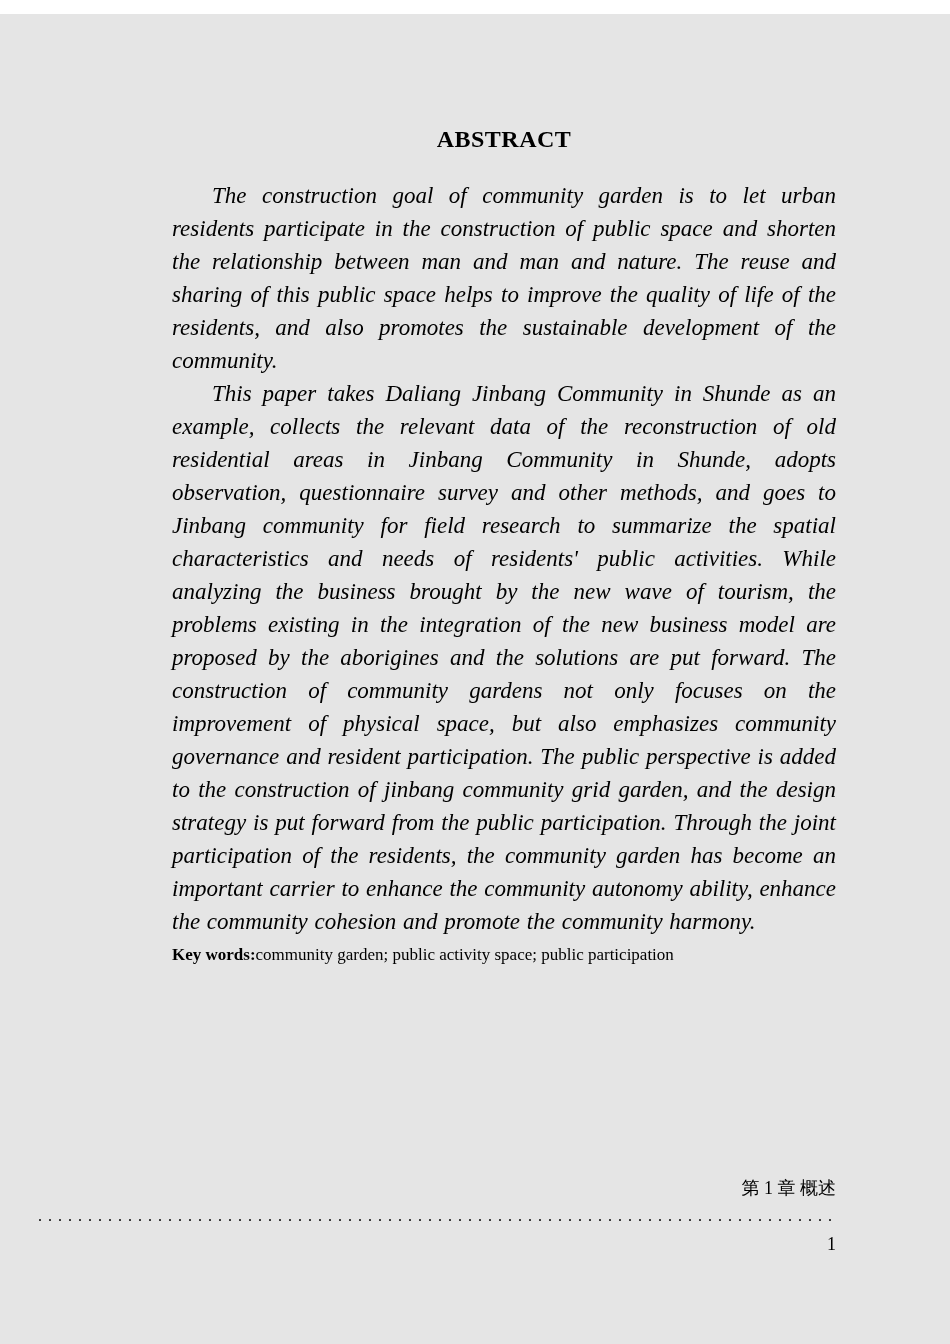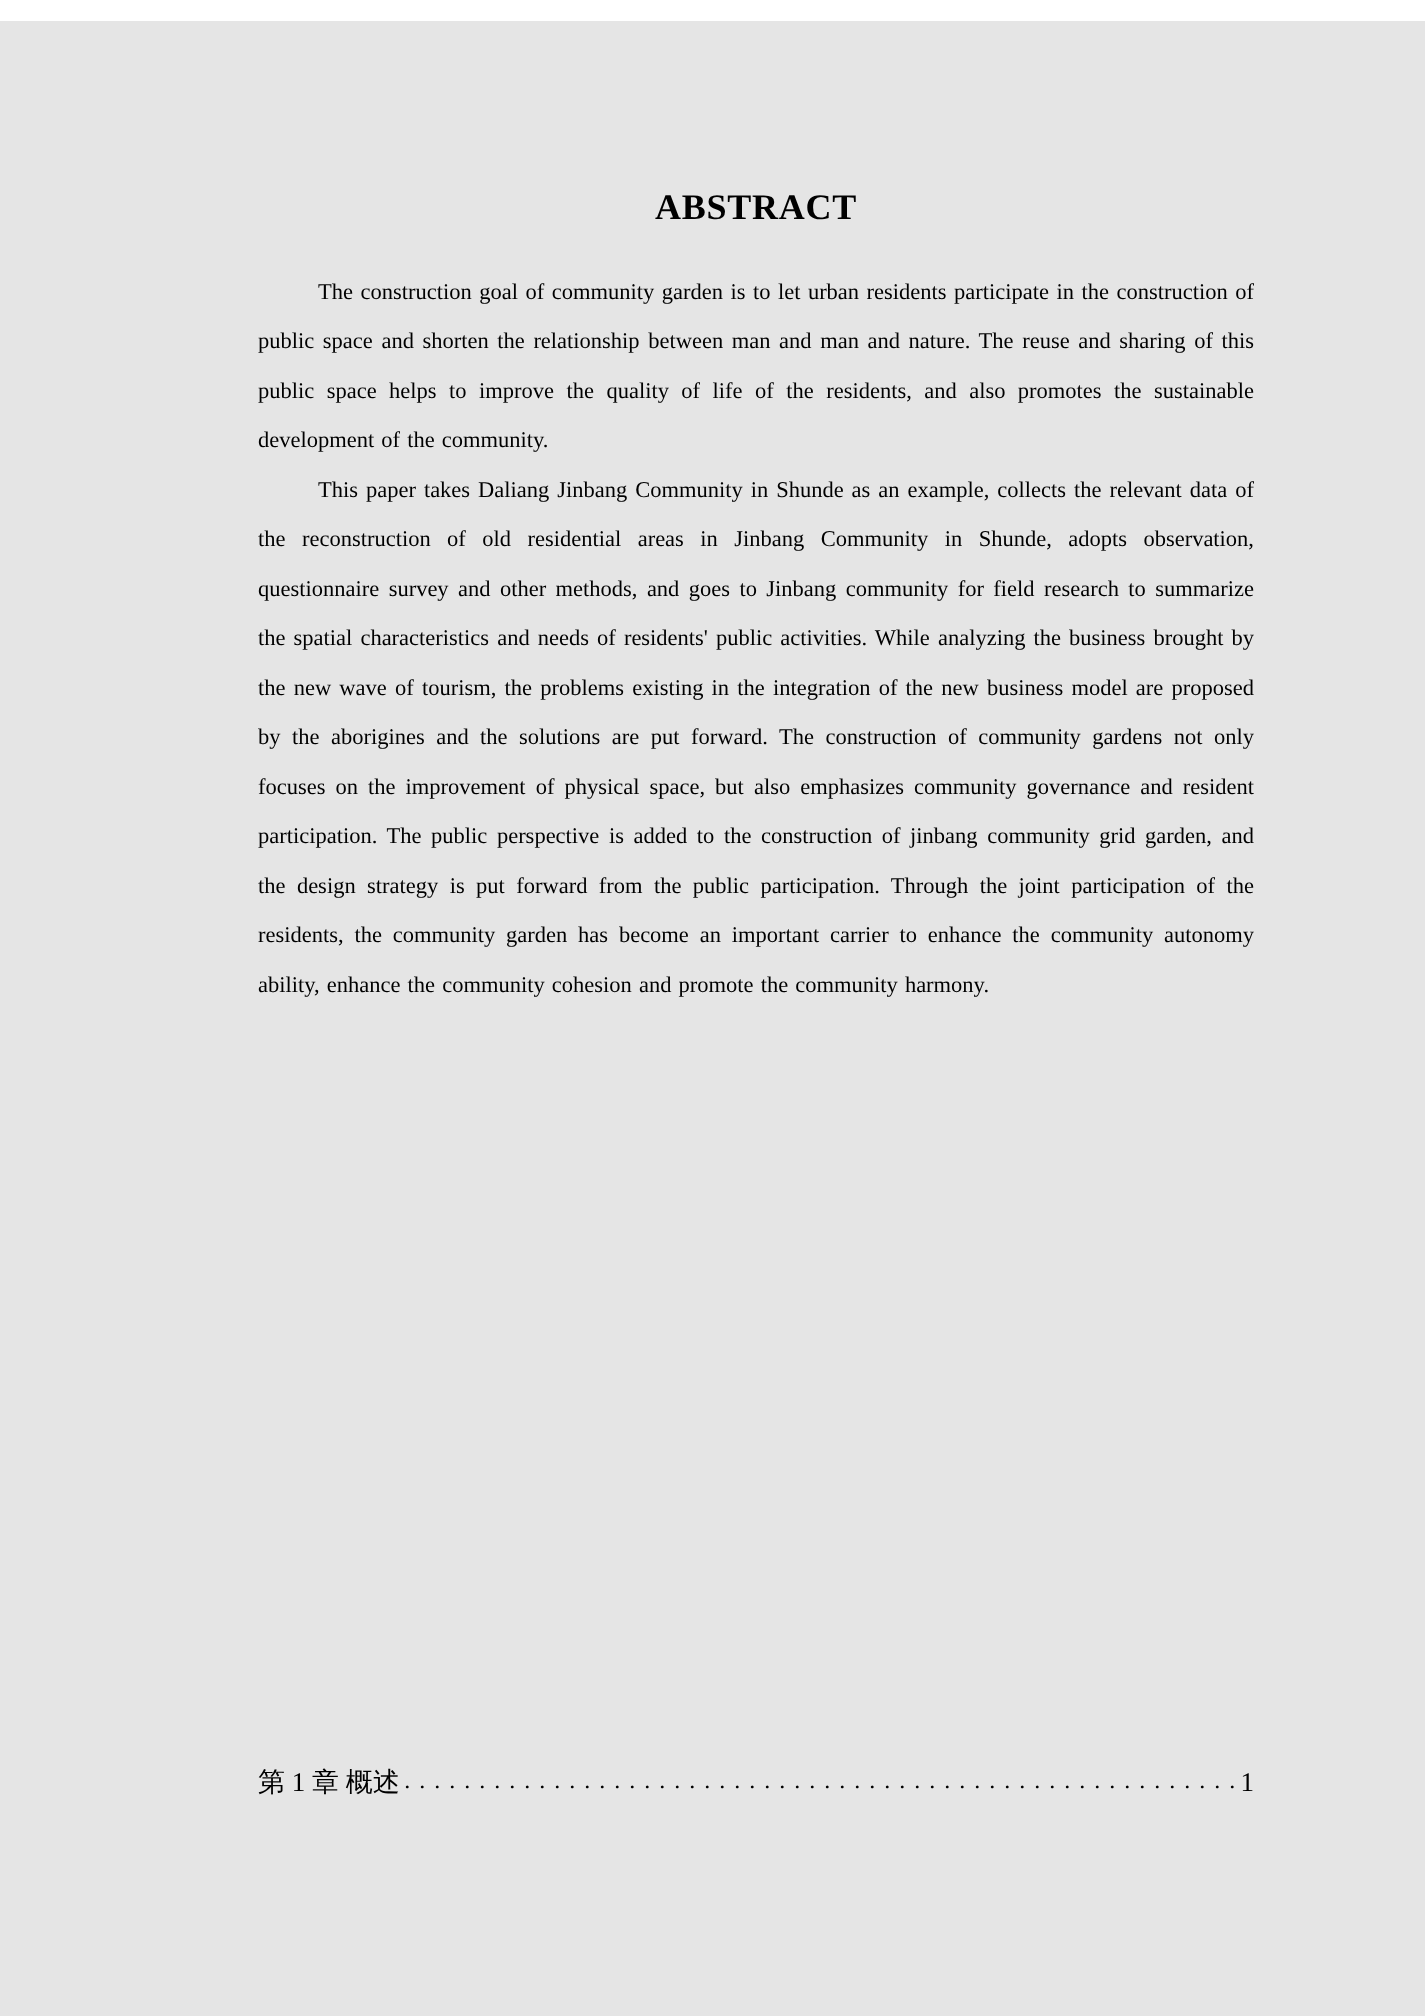--- a/index.html
+++ b/index.html
@@ -24,26 +24,27 @@
     top: 112px;
   }
   .abstract-title {
     text-align: center;
     font-size: 24px;
     font-weight: bold;
     letter-spacing: 0.5px;
     margin: 0 0 26px 0;
   }
   .body-para {
-    font-size: 15px;
+    font-size: 23px;
     line-height: 33px;
     text-align: justify;
     text-indent: 40px;
     margin: 0;
     word-spacing: 1px;
+    font-style: italic;
   }
   .keywords-line {
     font-size: 17px;
     line-height: 33px;
     margin: 0;
   }
   .keywords-label {
     font-weight: bold;
   }
   .toc-section {
@@ -56,20 +57,21 @@
     text-align: center;
     font-size: 25px;
     font-weight: bold;
     margin: 0 0 8px 0;
   }
   .toc-entry {
     display: flex;
     align-items: flex-end;
     font-size: 18px;
     line-height: 28px;
+    flex-direction: column;
   }
   .toc-entry-label {
     white-space: nowrap;
   }
   .toc-entry-dots {
     flex: 1 1 auto;
     overflow: hidden;
     white-space: nowrap;
     margin: 0 3px;
     letter-spacing: 1px;
@@ -84,20 +86,23 @@
 
 <div class="page">
 
   <div class="content">
     <h1 class="abstract-title">ABSTRACT</h1>
 
     <p class="body-para">The construction goal of community garden is to let urban residents participate in the construction of public space and shorten the relationship between man and man and nature. The reuse and sharing of this public space helps to improve the quality of life of the residents, and also promotes the sustainable development of the community.</p>
 
     <p class="body-para">This paper takes Daliang Jinbang Community in Shunde as an example, collects the relevant data of the reconstruction of old residential areas in Jinbang Community in Shunde, adopts observation, questionnaire survey and other methods, and goes to Jinbang community for field research to summarize the spatial characteristics and needs of residents' public activities. While analyzing the business brought by the new wave of tourism, the problems existing in the integration of the new business model are proposed by the aborigines and the solutions are put forward. The construction of community gardens not only focuses on the improvement of physical space, but also emphasizes community governance and resident participation. The public perspective is added to the construction of jinbang community grid garden, and the design strategy is put forward from the public participation. Through the joint participation of the residents, the community garden has become an important carrier to enhance the community autonomy ability, enhance the community cohesion and promote the community harmony.</p>
 
+    <p class="keywords-line">
+      <span class="keywords-label">Key words:</span><span>community garden; public activity space; public participation</span>
+    </p>
   </div>
 
   <div class="toc-section">
 
     <div class="toc-entry">
       <span class="toc-entry-label">第 1 章  概述</span>
       <span class="toc-entry-dots">. . . . . . . . . . . . . . . . . . . . . . . . . . . . . . . . . . . . . . . . . . . . . . . . . . . . . . . . . . . . . . . . . . . . . . . . . . . . . . . .</span>
       <span class="toc-entry-page">1</span>
     </div>
   </div>

